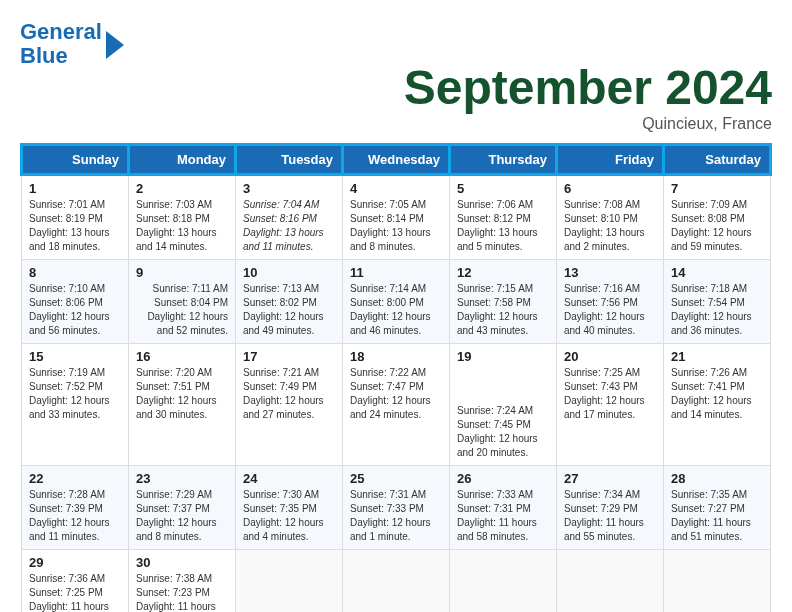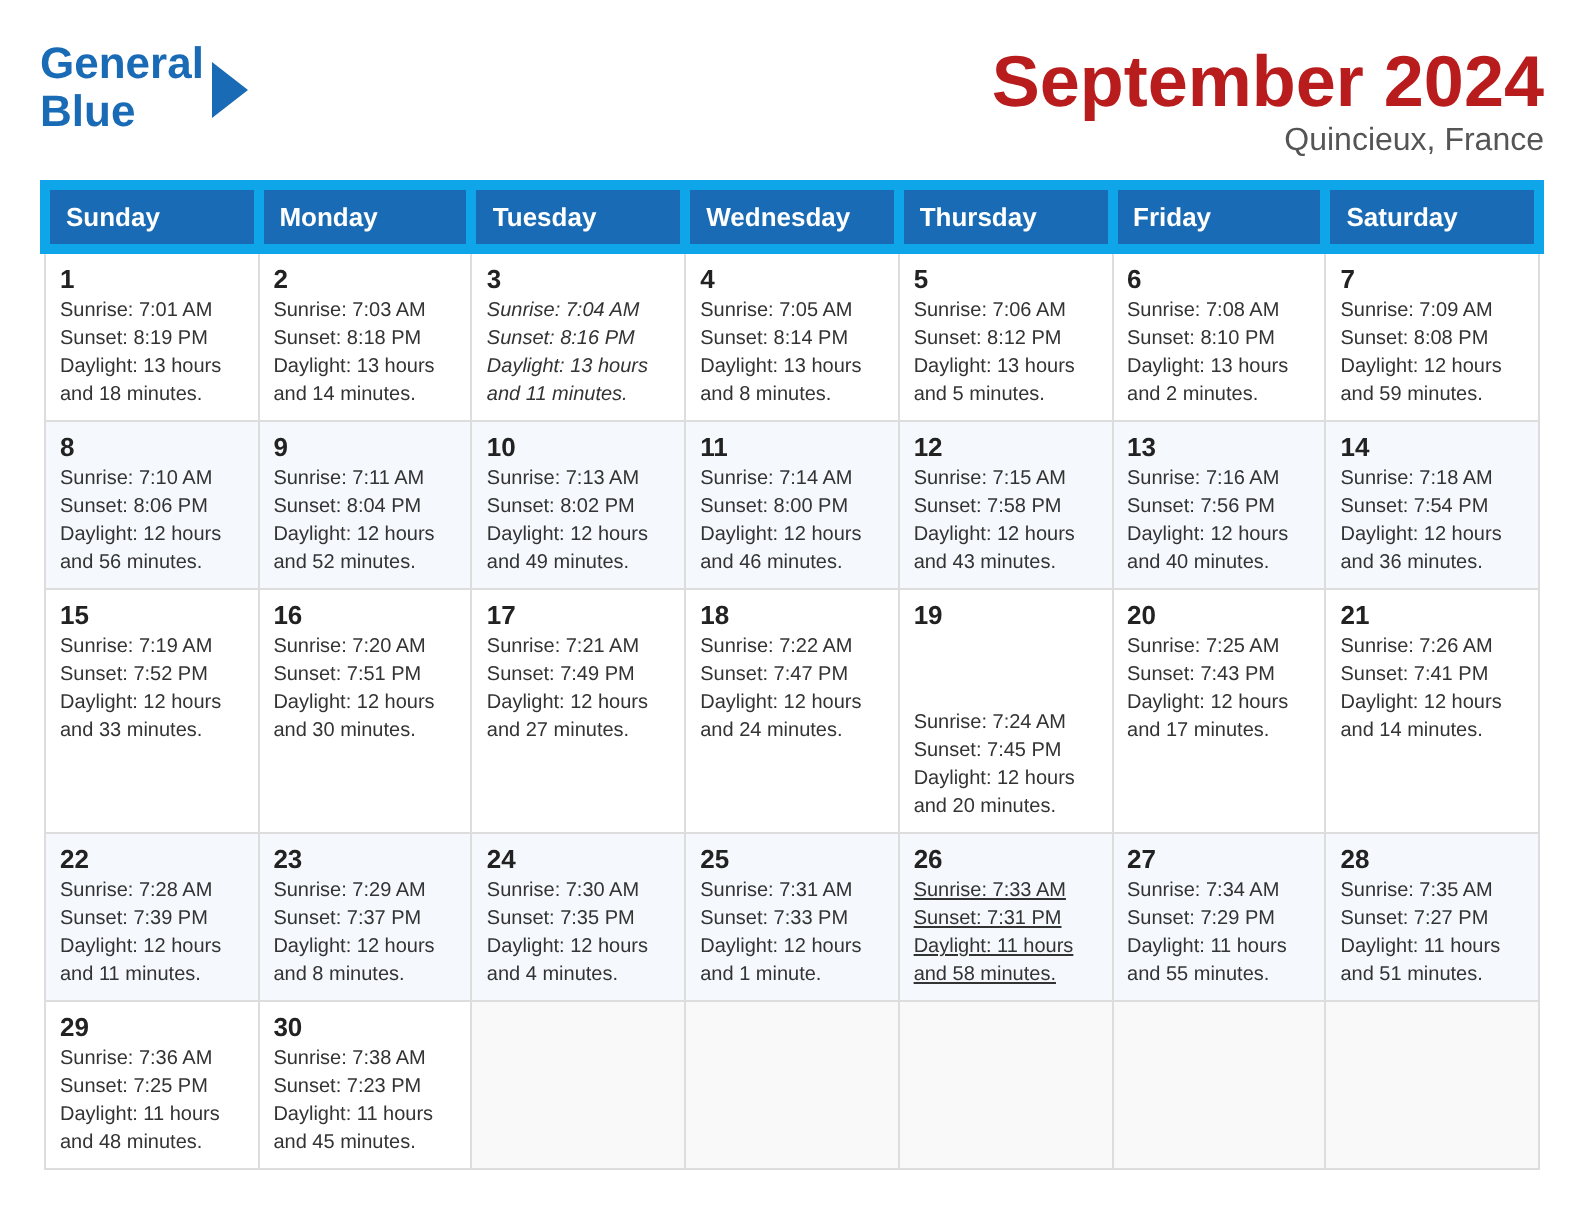--- a/index.html
+++ b/index.html
@@ -36,41 +36,42 @@
       border-top: 14px solid transparent;
       border-bottom: 14px solid transparent;
       border-left: 18px solid #1a6bb5;
       margin-left: 4px;
       margin-top: 2px;
     }
     .title-section {
       text-align: right;
     }
     .month-title {
-      font-size: 36px;
+      font-size: 48px;
       font-weight: bold;
-      color: #b91c1c;
+      color: #14532d;
+      margin-top: 40px;
     }
     .subtitle {
       font-size: 16px;
       color: #555;
     }
     table {
       width: 100%;
       border-collapse: collapse;
       font-size: 11px;
     }
     thead tr th {
       background-color: #1a6bb5;
       color: white;
-      text-align: left;
+      text-align: right;
       padding: 6px 8px;
       font-size: 13px;
       font-weight: bold;
-      border: 5px solid #0ea5e9;
+      border: 3px solid #0ea5e9;
     }
     tbody tr td {
       border: 1px solid #ddd;
       vertical-align: top;
       padding: 5px 7px;
       width: 14.28%;
       height: 80px;
       background: #fff;
     }
     tbody tr:nth-child(even) td {
@@ -177,21 +178,21 @@
       <tr>
         <td>
           <div class="day-num">8</div>
           <div class="day-info" style="white-space: pre-line;">Sunrise: 7:10 AM
 Sunset: 8:06 PM
 Daylight: 12 hours
 and 56 minutes.</div>
         </td>
         <td>
           <div class="day-num">9</div>
-          <div class="day-info" style="white-space: pre-line;">Sunrise: 7:11 AM
+          <div class="day-info" style="white-space: pre-line; text-align: right;">Sunrise: 7:11 AM
 Sunset: 8:04 PM
 Daylight: 12 hours
 and 52 minutes.</div>
         </td>
         <td>
           <div class="day-num">10</div>
           <div class="day-info" style="white-space: pre-line;">Sunrise: 7:13 AM
 Sunset: 8:02 PM
 Daylight: 12 hours
 and 49 minutes.</div>
@@ -300,21 +301,21 @@
         </td>
         <td>
           <div class="day-num">25</div>
           <div class="day-info" style="white-space: pre-line;">Sunrise: 7:31 AM
 Sunset: 7:33 PM
 Daylight: 12 hours
 and 1 minute.</div>
         </td>
         <td>
           <div class="day-num">26</div>
-          <div class="day-info" style="white-space: pre-line; text-decoration: underline;">Sunrise: 7:33 AM
+          <div class="day-info" style="white-space: pre-line;">Sunrise: 7:33 AM
 Sunset: 7:31 PM
 Daylight: 11 hours
 and 58 minutes.</div>
         </td>
         <td>
           <div class="day-num">27</div>
           <div class="day-info" style="white-space: pre-line;">Sunrise: 7:34 AM
 Sunset: 7:29 PM
 Daylight: 11 hours
 and 55 minutes.</div>

